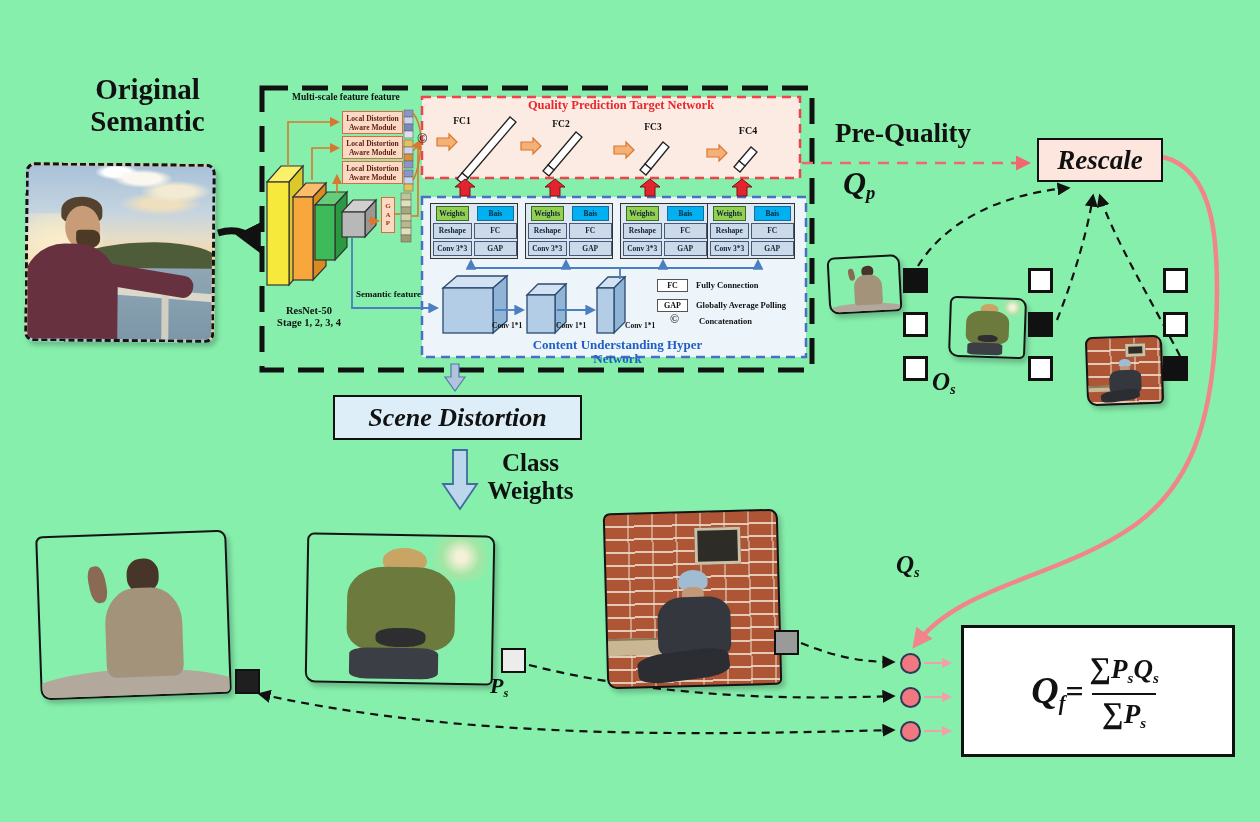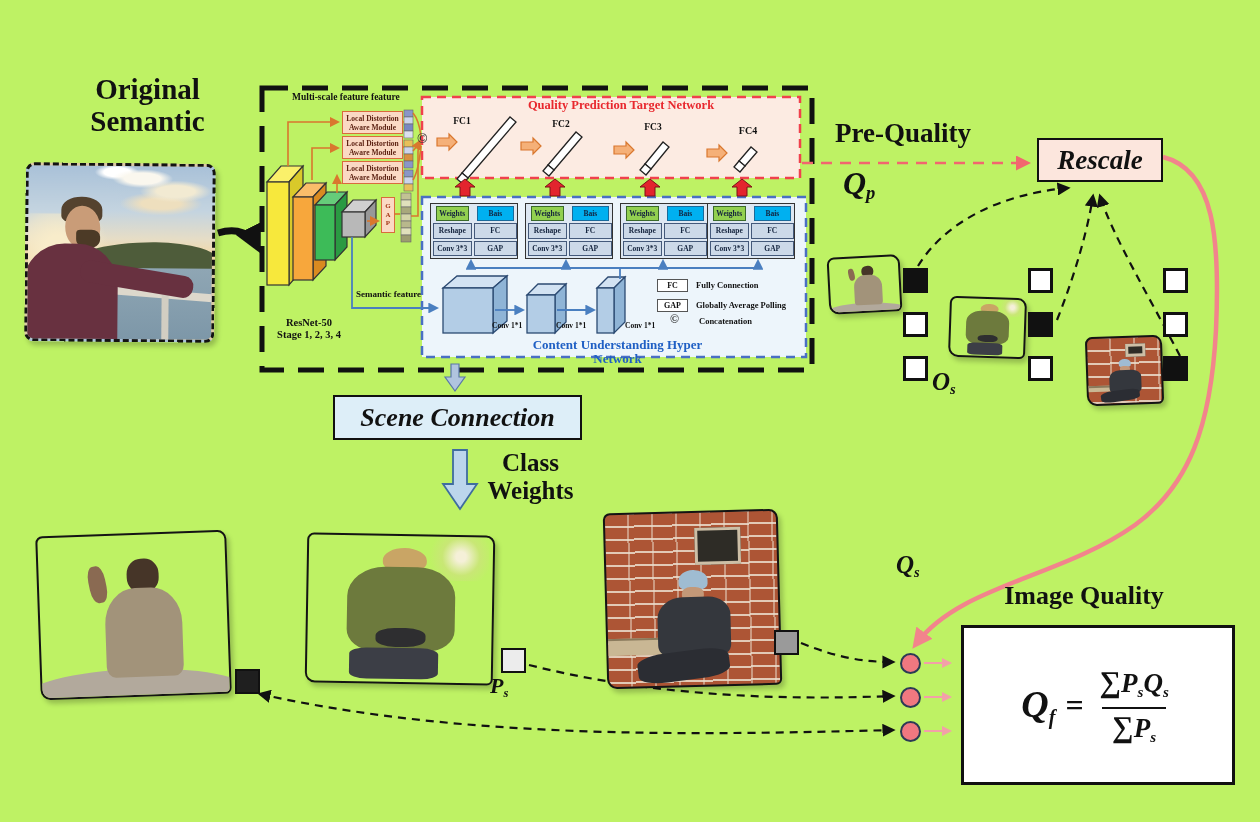--- a/index.html
+++ b/index.html
@@ -1,16 +1,16 @@
 <!DOCTYPE html>
 <html style="--module-fill: #fbd9c4; --module-border: #d96b3c; --pink-fill: #fcebe2; --pink-border: #f0414d; --blue-fill: #edf5fb; --blue-border: #4a6fc3; --qpt-title: #e8272d; --hyper-title: #1f5fc4; --green-cell: #92d050; --cyan-cell: #00b0f0; --scene-fill: #ddeef8; --rescale-fill: #fce6dd; --circle-fill: #f07880; --soft-red: #f2848c; --orange-line: #d9772e; --blue-line: #4a7fc0;"><head>
 <meta charset="utf-8">
 <style>
   html,body{margin:0;padding:0;background:#fff;}
-  .canvas{position:relative;width:1260px;height:822px;background:#bef264;overflow:hidden;
+  .canvas{position:relative;width:1260px;height:822px;background:#86efac;overflow:hidden;
           font-family:"Liberation Serif",serif;color:#111;}
   svg.overlay{position:absolute;left:0;top:0;z-index:1;}
   .lbl{position:absolute;z-index:2;font-weight:bold;line-height:1.1;white-space:nowrap;color:#111;}
   .ctr{text-align:center;white-space:normal;}
   .math{font-style:italic;font-weight:bold;}
   .msub{font-size:0.58em;font-style:italic;vertical-align:-0.28em;}
   
   .lda{position:absolute;z-index:2;left:342px;width:61px;height:23px;background:var(--module-fill);
        border:1.3px solid var(--module-border);box-sizing:border-box;display:flex;flex-direction:column;
        align-items:center;justify-content:center;font-size:7.5px;font-weight:bold;color:#5a1f10;line-height:1.2;}
@@ -79,22 +79,22 @@
   .scene-brick .coat{left:29%;top:49%;width:43%;height:35%;background:#34373d;border-radius:35% 30% 20% 20%;}
   .scene-brick .legs{left:17%;top:80%;width:54%;height:17%;background:#2b2d33;border-radius:30%;transform:rotate(-6deg);}
   
   .cbcol{position:absolute;z-index:2;width:25px;}
   .cb{width:25px;height:25px;border:3px solid #111;background:#fff;box-sizing:border-box;margin-bottom:19px;}
   .cb.filled{background:#111;}
   .wsq{position:absolute;z-index:2;width:25px;height:25px;border:2.5px solid #111;box-sizing:border-box;}
   .node{position:absolute;z-index:2;width:21px;height:21px;border-radius:50%;background:var(--circle-fill);
         border:2px solid #2c3a55;box-sizing:border-box;}
   
-  .formula{position:absolute;z-index:2;left:961px;top:625px;width:274px;height:160px;background:#fff;
-        border:3.5px solid #111;box-sizing:border-box;display:flex;align-items:center;justify-content:center;gap:10px;}
+  .formula{position:absolute;z-index:2;left:961px;top:625px;width:274px;height:132px;background:#fff;
+        border:3.5px solid #111;box-sizing:border-box;display:flex;align-items:center;justify-content:center;gap:0;}
   .f-big{font-size:38px;} .f-eq{font-size:32px;font-weight:bold;}
   .f-sub{font-size:20px;font-style:italic;font-weight:bold;vertical-align:-0.35em;}
   .frac{display:inline-flex;flex-direction:column;align-items:center;}
   .frac .den{border-top:2.5px solid #111;padding:1px 10px 0 10px;}
   .frac .num{padding:0 6px 7px 6px;}
   .sigma{font-size:30px;font-weight:bold;}
   .fv{font-size:27px;font-style:italic;font-weight:bold;}
   .fvs{font-size:15px;font-style:italic;font-weight:bold;vertical-align:-0.3em;}
 </style>
 </head>
@@ -275,21 +275,21 @@
   <span>Local Distortion</span>
   <span>Aware Module</span>
 </div>
 
 <div class="gapbox">
   <span>G</span>
   <span>A</span>
   <span>P</span>
 </div>
 
-<div class="lbl ctr" style="left:260px;top:317px;width:98px;font-size:10.5px;">
+<div class="lbl ctr" style="left:260px;top:305px;width:98px;font-size:10.5px;">
   <div>ResNet-50</div>
   <div>Stage 1, 2, 3, 4</div>
 </div>
 
 <span class="lbl" style="left:356px;top:290px;font-size:9px;">Semantic feature</span>
 
 <span class="lbl ctr" style="left:520px;top:99px;width:202px;font-size:12.5px;color:var(--qpt-title);">Quality Prediction Target Network</span>
 <span class="lbl" style="left:417px;top:131px;font-size:14px;color:#333;">©</span>
 <span class="lbl ctr" style="left:447px;top:116px;width:30px;font-size:9.5px;">FC1</span>
 <span class="lbl ctr" style="left:546px;top:119px;width:30px;font-size:9.5px;">FC2</span>
@@ -342,31 +342,30 @@
 
 <span class="lbl ctr" style="left:515px;top:338px;width:205px;font-size:13px;color:var(--hyper-title);">Content Understanding Hyper Network</span>
 
 <span class="lbl" style="left:835px;top:119px;font-size:27px;">Pre-Quality</span>
 <span class="lbl math" style="left:843px;top:166px;font-size:32px;"><span>Q</span><span class="msub">p</span></span>
 
 <div class="bigbox" style="left:1037px;top:138px;width:126px;height:44px;background:var(--rescale-fill);font-size:27px;z-index:2;">Rescale</div>
 
 <span class="lbl math" style="left:932px;top:368px;font-size:25px;"><span>O</span><span class="msub">s</span></span>
 
-<div class="bigbox" style="left:333px;top:395px;width:249px;height:45px;background:var(--scene-fill);font-size:26px;z-index:2;">Scene Connection</div>
+<div class="bigbox" style="left:333px;top:395px;width:249px;height:45px;background:var(--scene-fill);font-size:26px;z-index:2;">Scene Distortion</div>
 
 <div class="lbl ctr" style="left:468px;top:449px;width:125px;font-size:25px;">
   <div>Class</div>
   <div>Weights</div>
 </div>
 
 <span class="lbl math" style="left:490px;top:674px;font-size:22px;"><span>P</span><span class="msub">s</span></span>
 <span class="lbl math" style="left:896px;top:551px;font-size:25px;"><span>Q</span><span class="msub">s</span></span>
 
-<span class="lbl ctr" style="left:978px;top:582px;width:212px;font-size:26px;">Image Quality</span>
 
 <div class="formula">
   <span><span class="math f-big">Q</span><span class="f-sub">f</span></span>
   <span class="f-eq">=</span>
   <span class="frac">
     <span class="num"><span class="sigma">∑</span><span class="fv">P</span><span class="fvs">s</span><span class="fv">Q</span><span class="fvs">s</span></span>
     <span class="den"><span class="sigma">∑</span><span class="fv">P</span><span class="fvs">s</span></span>
   </span>
 </div>
 

